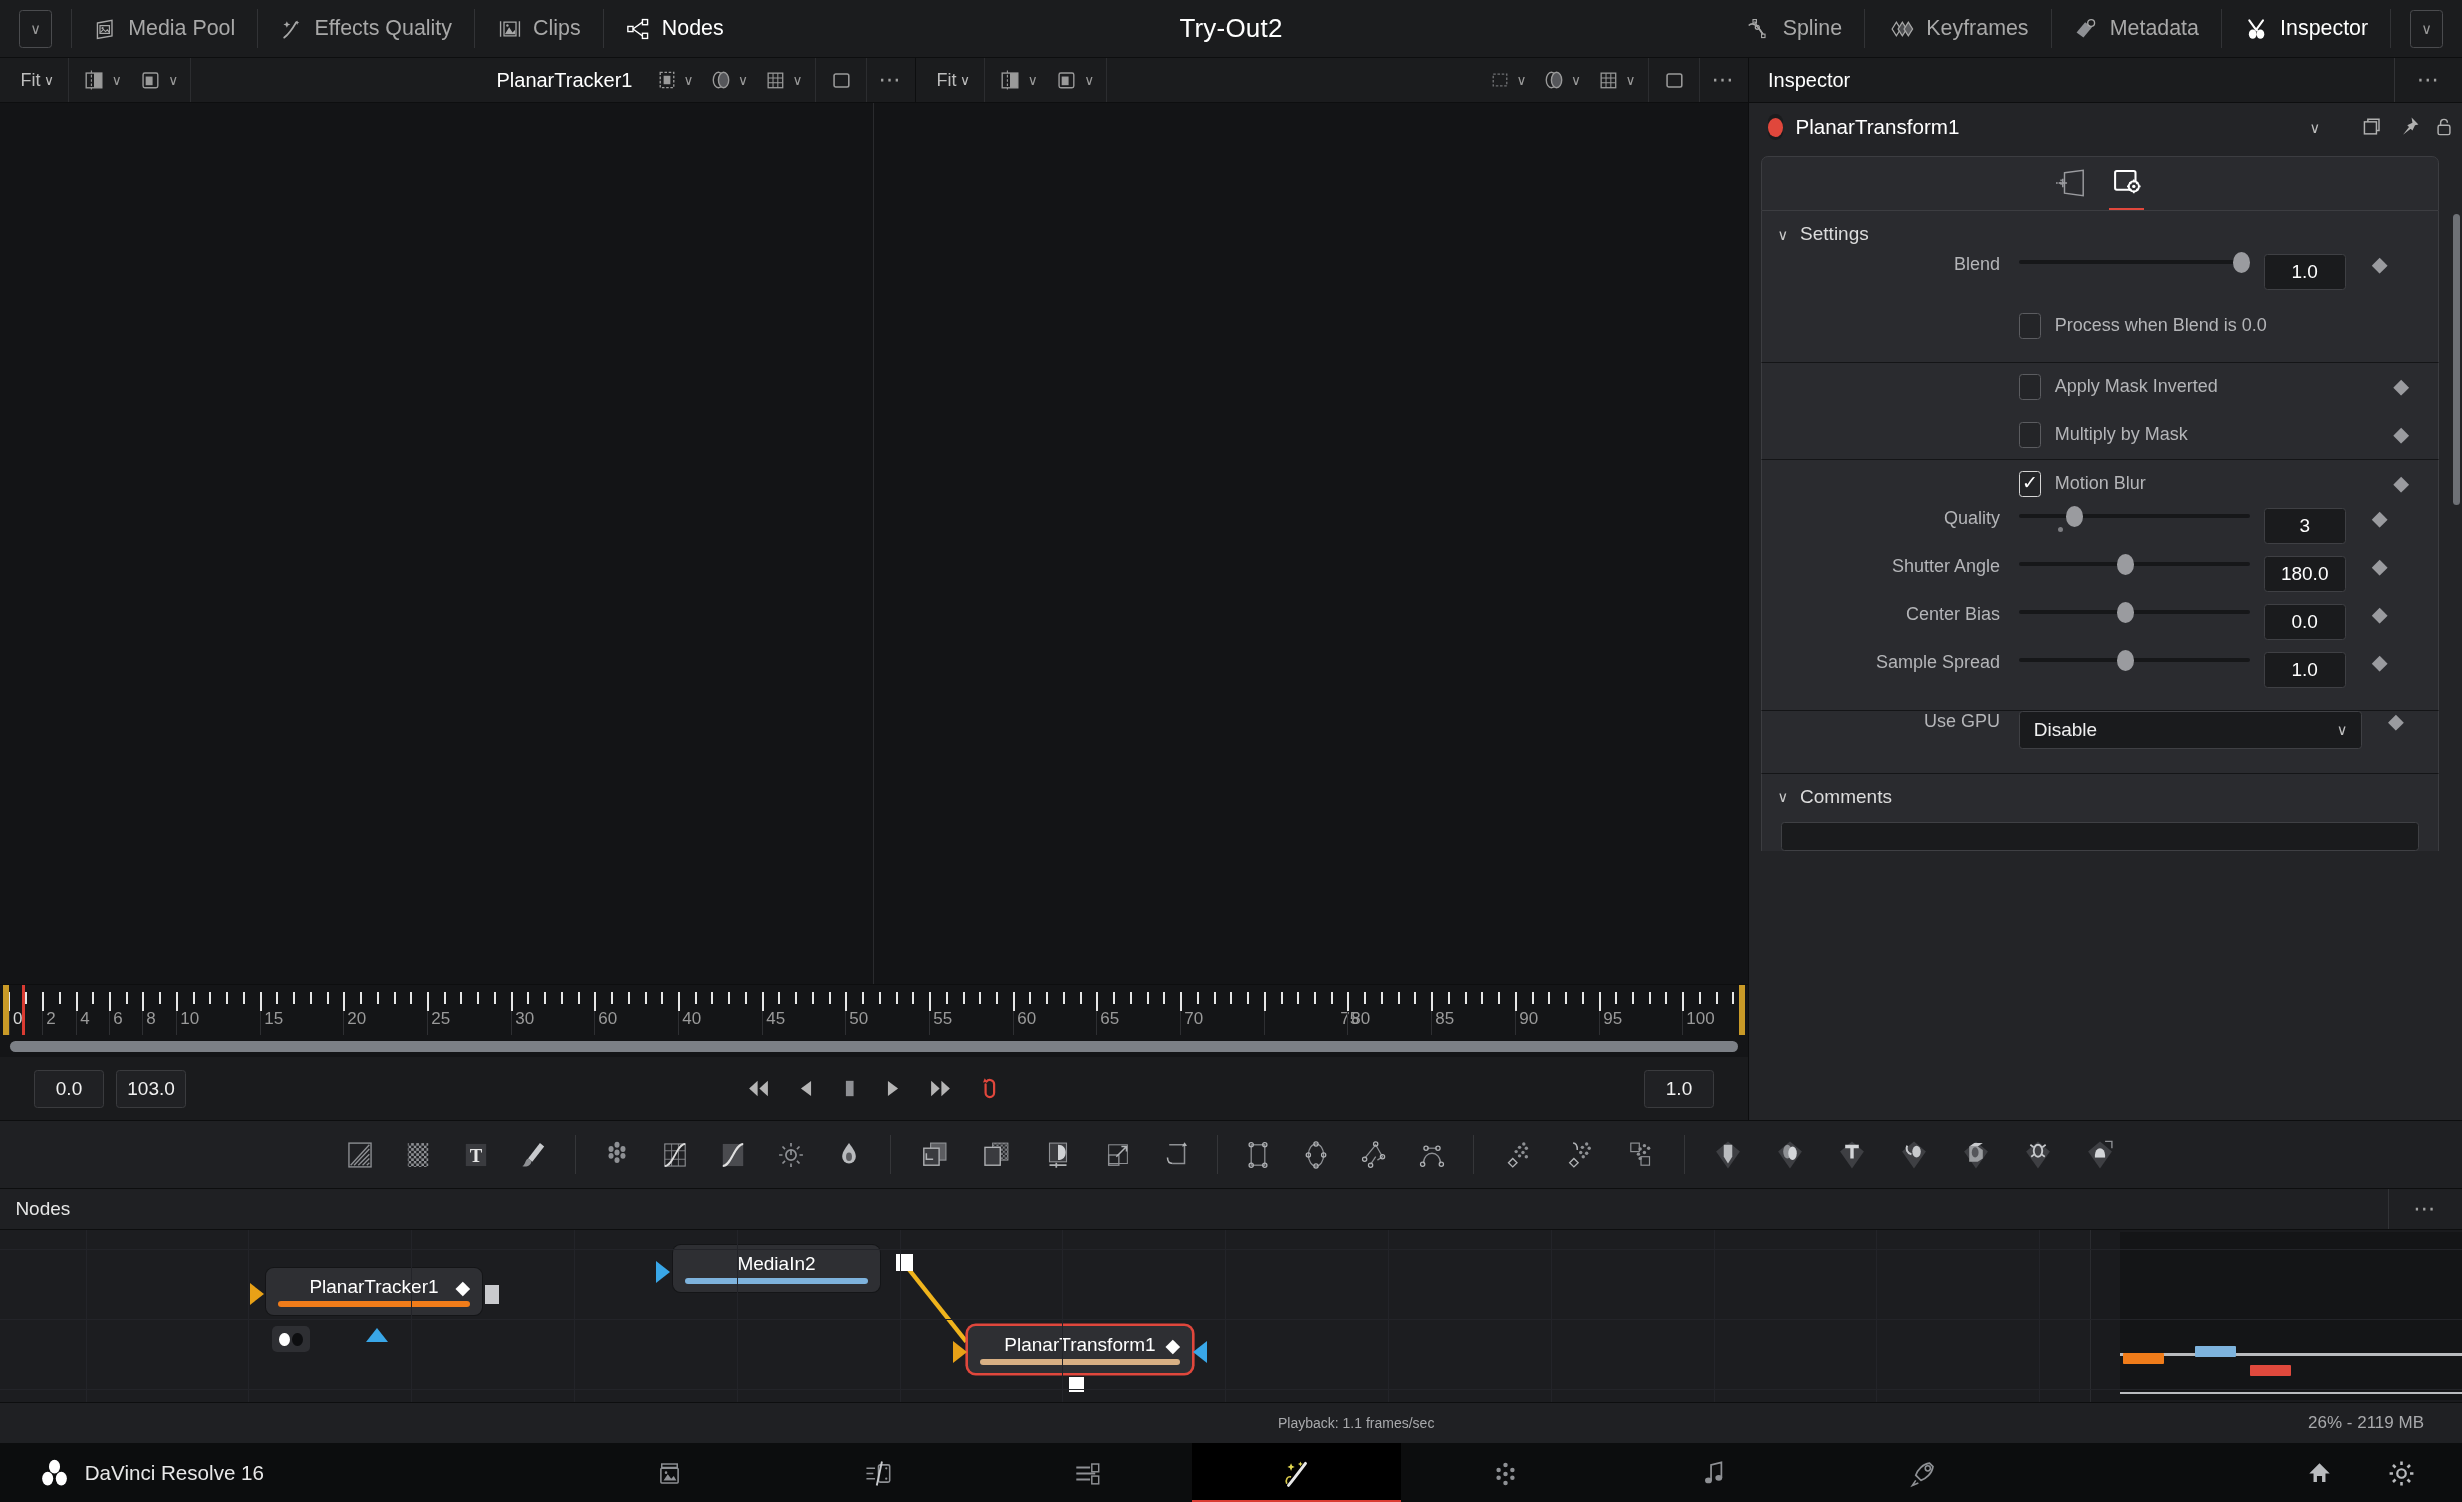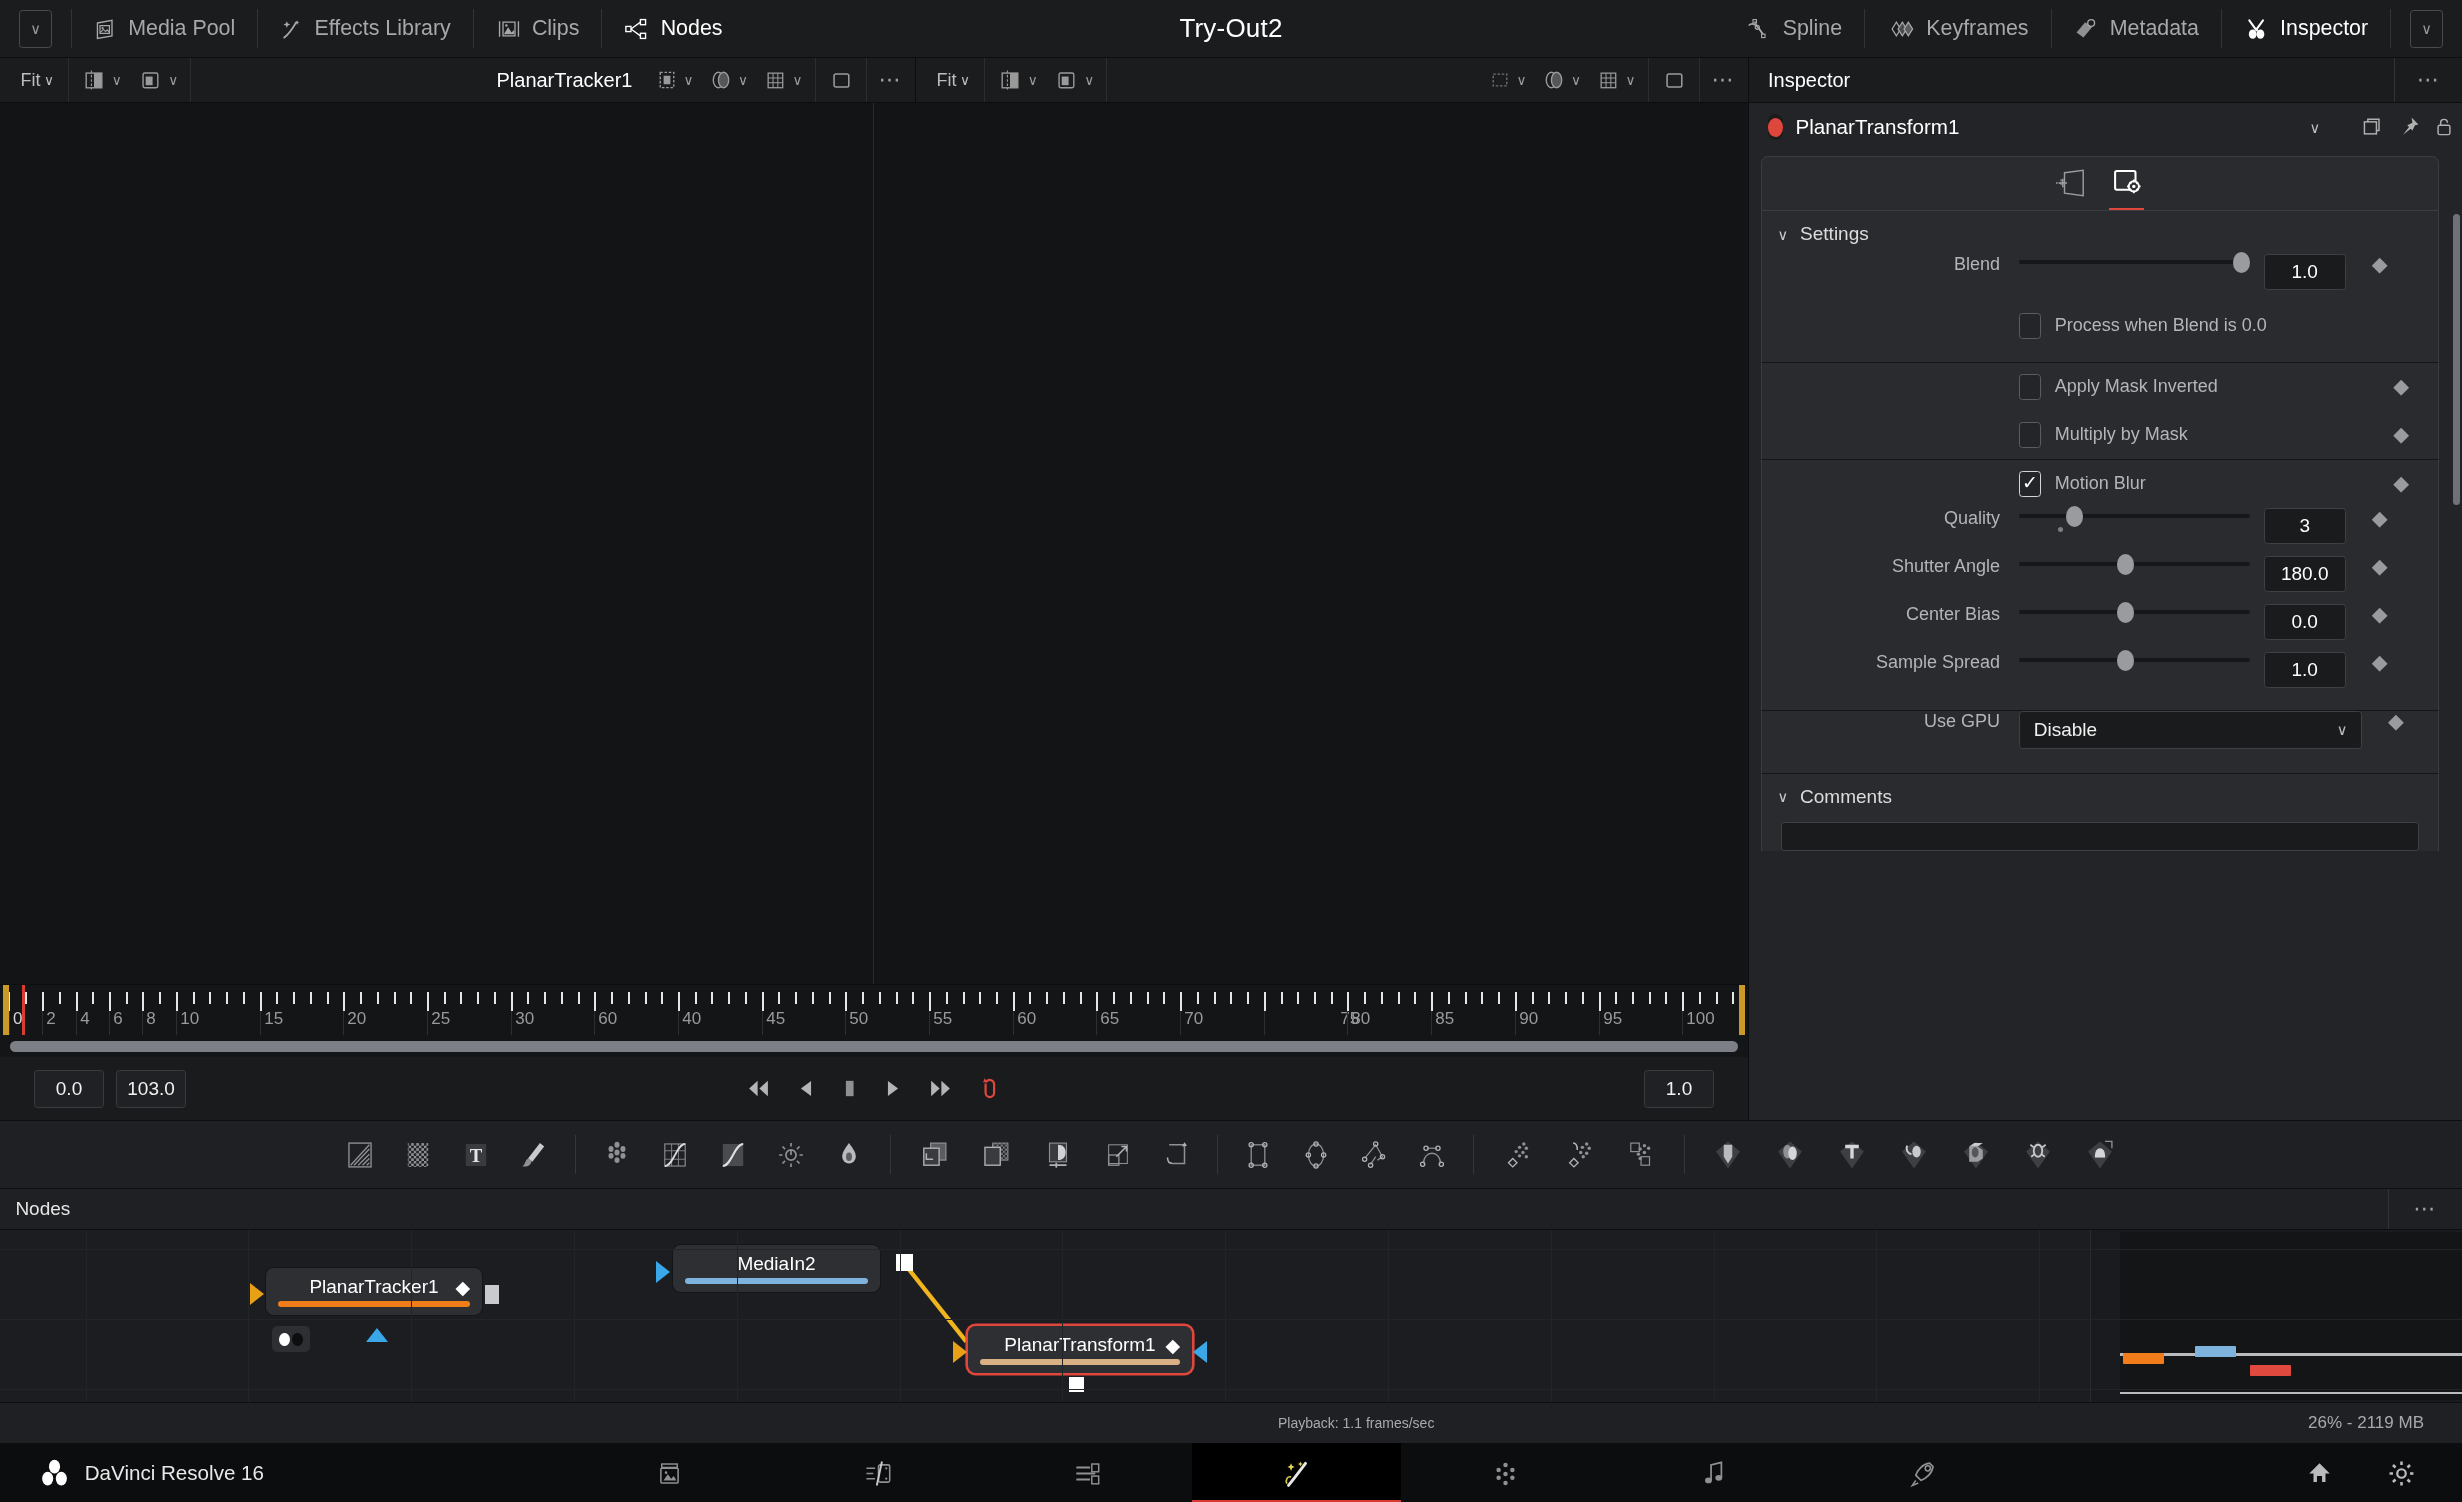--- a/index.html
+++ b/index.html
@@ -247,21 +247,21 @@
       <div class="tb-sep"></div>
 
       <div class="tb-item">
         <span class="ic">
           <svg width="24" height="24" viewBox="0 0 28 28">
               <path d="M5 24c4-3 10-11 14-18" stroke="#a8a8a8" stroke-width="2.2" fill="none" stroke-linecap="round"></path>
               <path d="M8 5l1.2 2.6L12 8.8 9.2 10 8 12.6 6.8 10 4 8.8l2.8-1.2z" fill="#a8a8a8"></path>
               <path d="M20 4l.8 1.8L22.6 6.6l-1.8.8L20 9.2l-.8-1.8L17.4 6.6l1.8-.8z" fill="#a8a8a8"></path>
             </svg>
         </span>
-        <span>Effects Library</span>
+        <span>Effects Quality</span>
       </div>
       <div class="tb-sep"></div>
 
       <div class="tb-item">
         <span class="ic">
           <svg width="26" height="24" viewBox="0 0 30 28">
               <path d="M4 5v18M26 5v18" stroke="#a8a8a8" stroke-width="1.6"></path>
               <path d="M8 6h14v16H8z" fill="none" stroke="#a8a8a8" stroke-width="1.5"></path>
               <path d="M9 20l5-8 4 6 3-3v5z" fill="#a8a8a8"></path>
               <circle cx="12" cy="10" r="1.4" fill="#a8a8a8"></circle>

